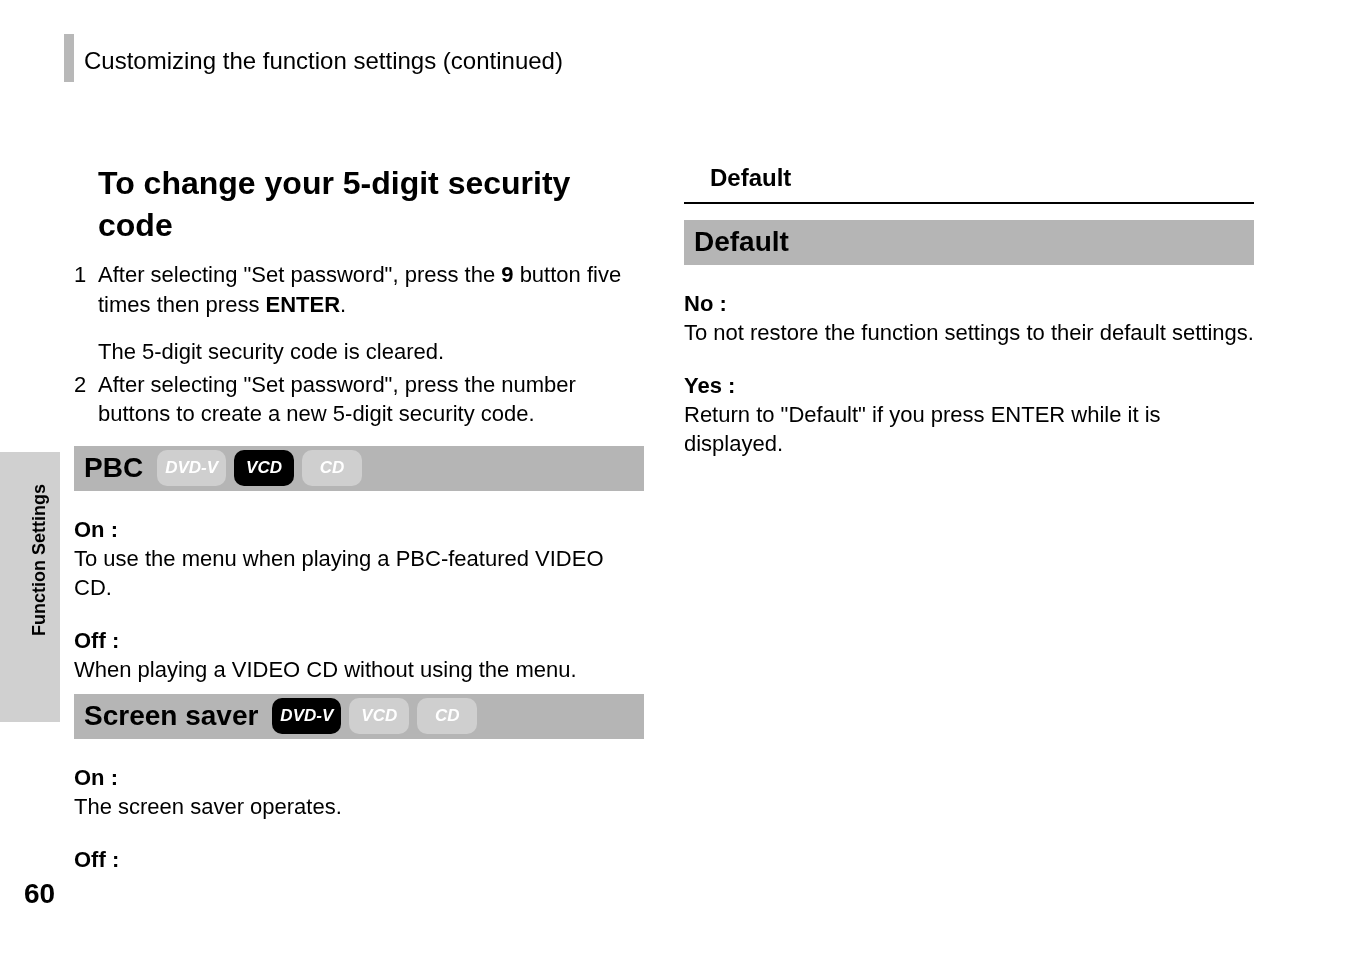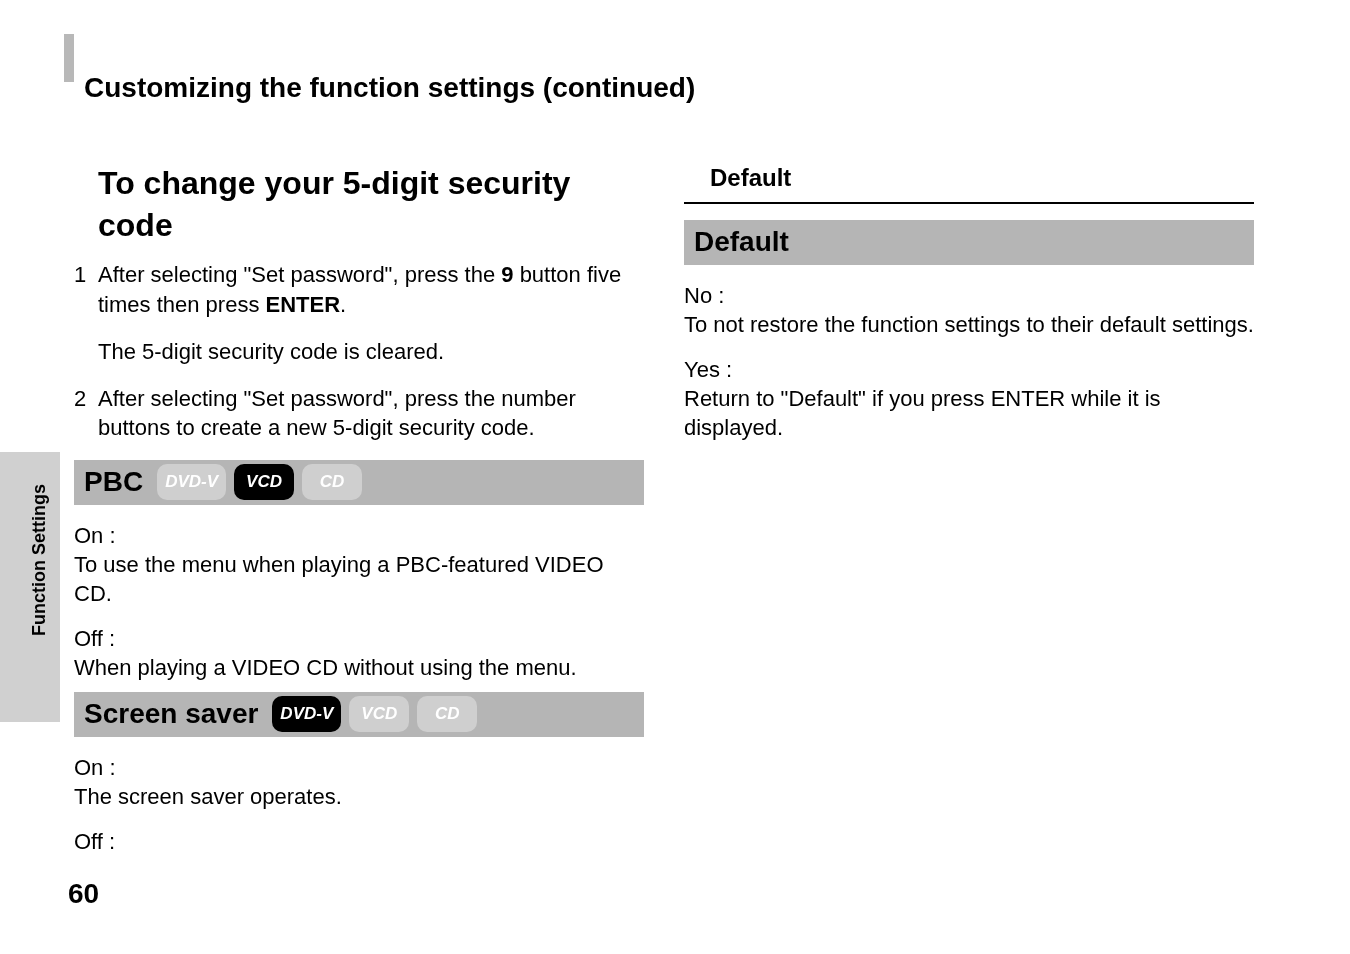--- a/index.html
+++ b/index.html
@@ -1,35 +1,35 @@
 <!DOCTYPE html>
 <html><head>
 <meta charset="utf-8">
 <style>
   * { margin: 0; padding: 0; box-sizing: border-box; }
   html, body { width: 1350px; height: 954px; background: #fff; font-family: Arial, Helvetica, sans-serif; color: #000; }
   .page { position: relative; width: 1350px; height: 954px; padding: 52px 70px 30px 40px; }
   .side-tab { position: absolute; left: 0; top: 452px; width: 60px; height: 270px; background: #d0d0d0; }
   .side-label { position: absolute; left: 29px; top: 636px; transform: rotate(-90deg); transform-origin: left top; font-weight: bold; font-size: 18px; white-space: nowrap; }
-  .page-number { position: absolute; left: 24px; bottom: 44px; font-weight: bold; font-size: 28px; margin-left: 44px; }
+  .page-number { position: absolute; left: 24px; bottom: 44px; font-weight: bold; font-size: 28px; }
   .top-marker { position: absolute; left: 64px; top: 34px; width: 10px; height: 48px; background: #b8b8b8; }
-  .continued-title { position: absolute; left: 84px; top: 72px; font-weight: bold; font-size: 28px; }
+  .continued-title { position: absolute; left: 84px; top: 47px; font-weight: normal; font-size: 24px; }
   .columns { display: flex; gap: 40px; margin-top: 110px; margin-left: 34px; }
   .col { width: 570px; font-size: 22px; line-height: 1.32; }
   .h-bold { font-weight: bold; font-size: 32px; margin-bottom: 14px; }
   .step { display: flex; margin-bottom: 18px; }
   .step-num { width: 24px; flex-shrink: 0; }
   .step-text { flex: 1; }
-  .indent { margin-left: 24px; margin-bottom: 18px; }
+  .indent { margin-left: 24px; margin-bottom: 4px; }
   .section-bar { background: #b5b5b5; padding: 4px 10px; margin: 10px 0 14px 0; display: flex; align-items: center; gap: 8px; }
   .section-title { font-weight: bold; font-size: 28px; margin-right: 6px; }
   .badge { display: inline-flex; align-items: center; justify-content: center; border-radius: 10px; padding: 18px 8px; font-weight: bold; font-style: italic; font-size: 17px; min-width: 60px; height: 24px; }
   .badge-black { background: #000; color: #fff; }
   .badge-grey { background: #cfcfcf; color: #fff; }
-  .opt-label { font-weight: normal; margin-top: 16px; }
+  .opt-label { font-weight: bold; margin-top: 24px; }
   .opt-desc { margin-bottom: 10px; }
   .summary-heading { font-weight: bold; font-size: 24px; margin-bottom: 8px; margin-left: 26px; }
   .summary-rule { border: none; border-top: 2px solid #000; margin: 6px 0 16px 0; }
   .sup { font-size: 0.55em; vertical-align: super; }
 </style>
 </head>
 <body>
 
 <div class="page">
 

